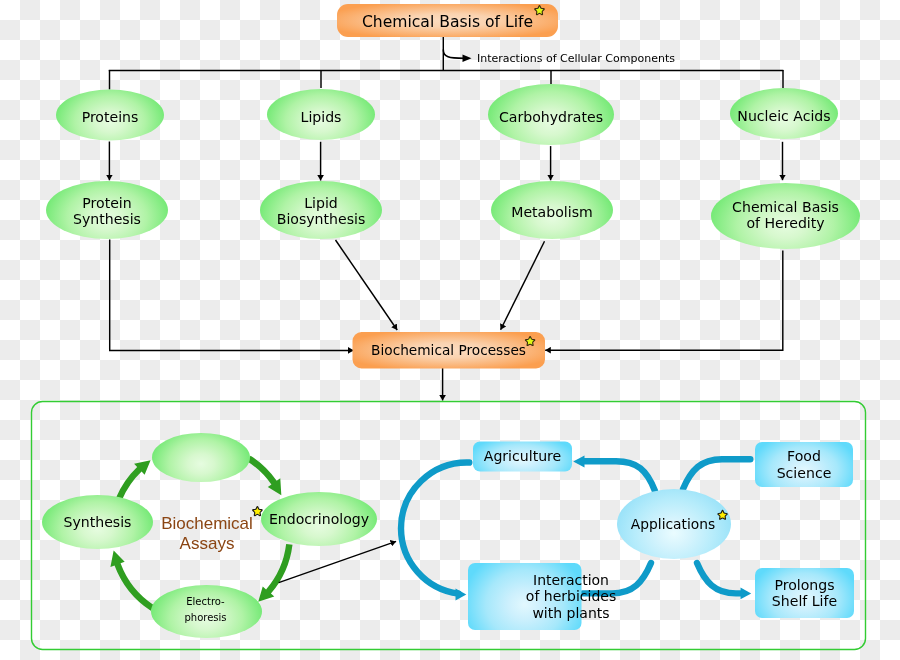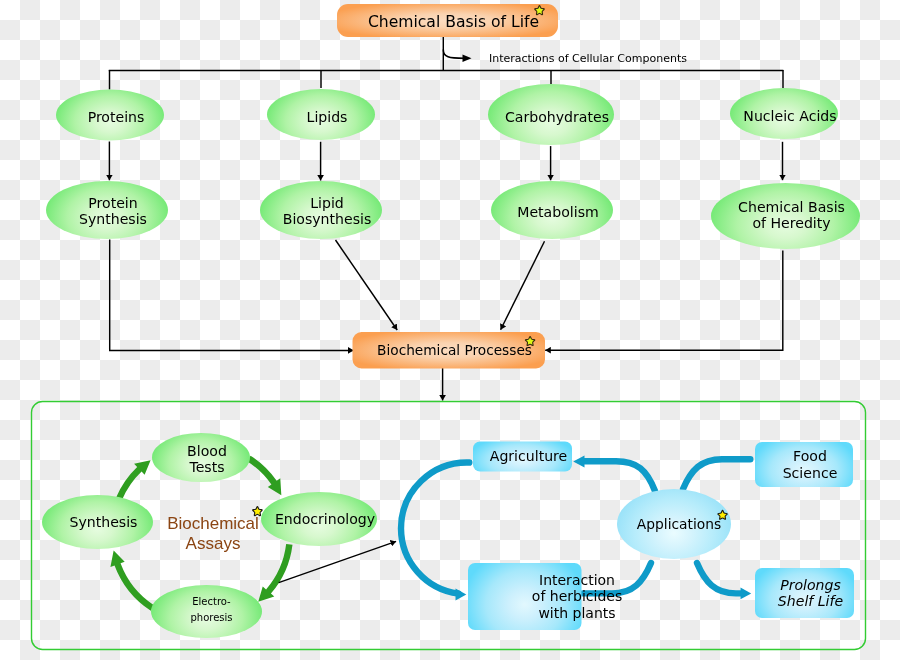--- a/index.html
+++ b/index.html
@@ -11,21 +11,21 @@
     background-image:
       linear-gradient(45deg,#ececec 25%,transparent 25%,transparent 75%,#ececec 75%),
       linear-gradient(45deg,#ececec 25%,transparent 25%,transparent 75%,#ececec 75%);
     background-size:40px 40px;
     background-position:0 0,20px 20px;
   }
   #stage{position:relative;width:900px;height:660px;}
   svg.layer{position:absolute;left:0;top:0;width:900px;height:660px;overflow:visible;}
   .node{position:absolute;display:flex;align-items:center;justify-content:center;text-align:center;box-sizing:border-box;}
   .node span{display:block;line-height:inherit;}
-  .node{line-height:16.4px;padding-left:12px;}
+  .node{line-height:16.4px;}
 </style>
 </head>
 <body>
 
 <div id="stage">
 
   <svg class="layer" viewBox="0 0 900 660">
     <defs>
       <radialGradient id="gGreen" cx="0.5" cy="0.63" r="0.56" gradientTransform="translate(0.5,0.63) scale(1,1.55) translate(-0.5,-0.63)">
         <stop offset="0%" stop-color="#e6fce0"></stop>
@@ -185,24 +185,20 @@
 
   <div class="node" style="left:352px;top:332px;width:193px;height:37px;font-size:13.7px;">
     <span>Biochemical Processes</span>
   </div>
 
   <div class="node" style="left:158px;top:512px;width:98px;height:44px;flex-direction:column;font-size:17px;line-height:19.6px;color:#8b4513;font-family:'Liberation Sans',sans-serif;">
     <span>Biochemical</span>
     <span>Assays</span>
   </div>
 
-  <div class="node" style="left:152px;top:439px;width:98px;height:40px;flex-direction:column;font-size:14.1px;">
-    <span>Blood</span>
-    <span>Tests</span>
-  </div>
   <div class="node" style="left:261px;top:504px;width:116px;height:30px;font-size:14.1px;">
     <span>Endocrinology</span>
   </div>
   <div class="node" style="left:150px;top:590px;width:111px;height:40px;flex-direction:column;font-size:10px;">
     <span>Electro-</span>
     <span>phoresis</span>
   </div>
   <div class="node" style="left:42px;top:507px;width:111px;height:30px;font-size:14.1px;">
     <span>Synthesis</span>
   </div>
@@ -215,18 +211,18 @@
   </div>
   <div class="node" style="left:755px;top:442px;width:98px;height:45px;flex-direction:column;font-size:14.1px;">
     <span>Food</span>
     <span>Science</span>
   </div>
   <div class="node" style="left:468px;top:563px;width:114px;height:67px;flex-direction:column;font-size:14px;margin-left:46px;">
     <span>Interaction</span>
     <span>of herbicides</span>
     <span>with plants</span>
   </div>
-  <div class="node" style="left:755px;top:568px;width:99px;height:50px;flex-direction:column;font-size:14.1px;font-style:italic;">
+  <div class="node" style="left:755px;top:568px;width:99px;height:50px;flex-direction:column;font-size:14.1px;">
     <span>Prolongs</span>
     <span>Shelf Life</span>
   </div>
 
 </div>
 
 </body></html>

